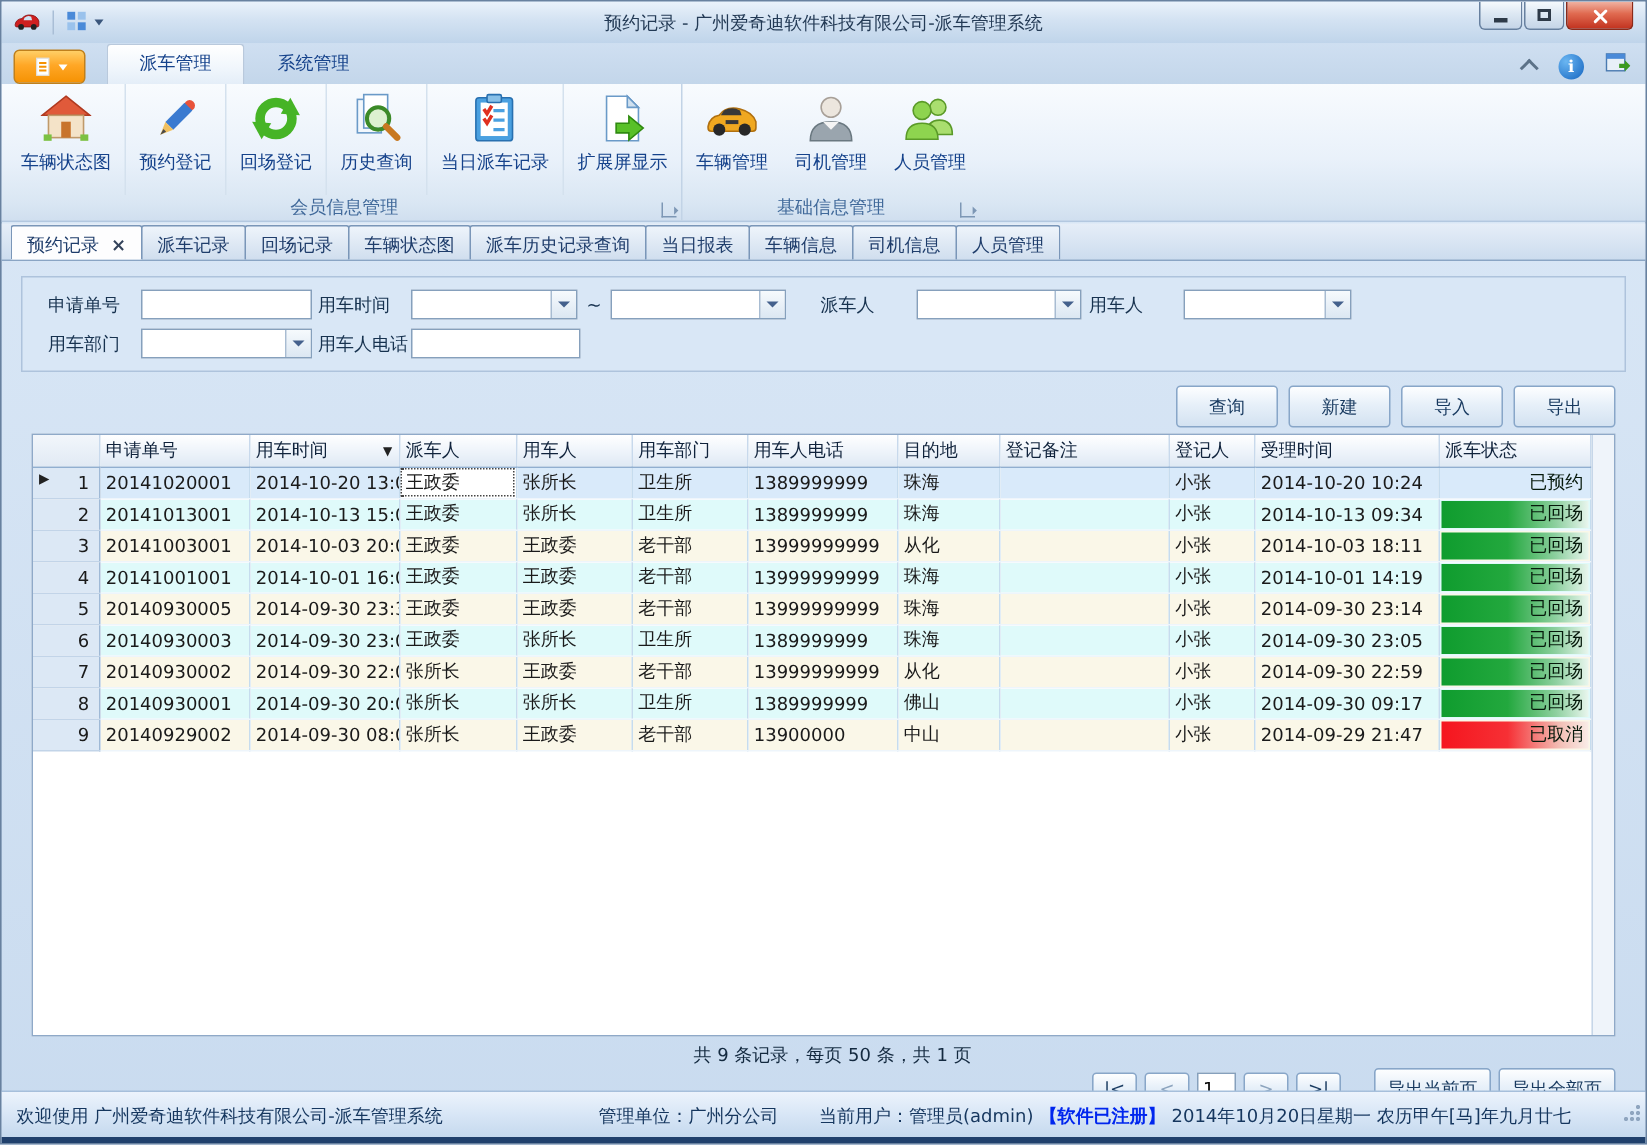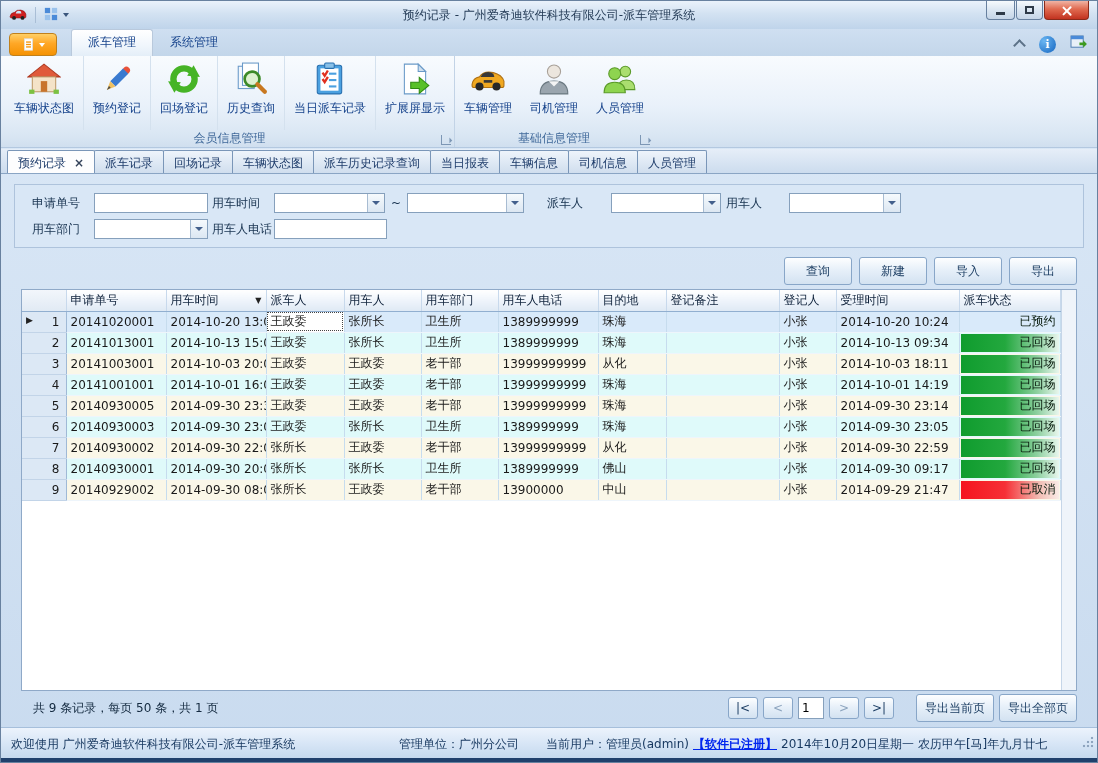--- a/index.html
+++ b/index.html
@@ -22,21 +22,21 @@
   .glyph-min{width:9px;height:3px;background:#2e3a48;margin-top:7px;}
   .glyph-max{width:9px;height:8px;border:2px solid #2e3a48;background:transparent;}
   .glyph-x{position:relative;width:11px;height:11px;}
   .glyph-x::before,.glyph-x::after{content:"";position:absolute;left:5px;top:0;width:2.4px;height:12px;background:#fff;border-radius:1px;}
   .glyph-x::before{transform:rotate(45deg);} .glyph-x::after{transform:rotate(-45deg);}
   
   .ribbon-tabs{position:absolute;top:28px;left:0;right:0;height:27px;display:flex;align-items:flex-end;
     background:linear-gradient(#cfdff1,#c3d6ea);}
   .app-btn{width:48px;height:23px;margin:0 14px 0 8px;border:1px solid #c0801c;border-radius:4px;
     background:linear-gradient(#ffcf66,#ffa726 45%,#f59203);display:flex;align-items:center;justify-content:center;gap:4px;}
-  .rtab{padding:4px 16px 5px;color:#15428b;border:1px solid transparent;border-bottom:none;}
+  .rtab{padding:4px 21px 5px;color:#15428b;border:1px solid transparent;border-bottom:none;}
   .rtab.active{background:linear-gradient(#ffffff,#f0f6fc 60%,#e4eef8);border-color:#b9c9dc;border-radius:3px 3px 0 0;color:#15428b;}
   .rib-right{position:absolute;right:10px;top:6px;display:flex;align-items:center;gap:14px;}
   .chev{width:10px;height:6px;position:relative;}
   .chev::before{content:"";position:absolute;left:0;top:0;width:7px;height:7px;border-left:2px solid #5c7288;border-top:2px solid #5c7288;transform:rotate(45deg);}
   
   .ribbon-body{position:absolute;top:55px;left:0;right:0;height:92px;
     background:linear-gradient(#f8fbfe,#e9f1fa 55%,#d9e6f3 88%,#d0dfEF);border-bottom:1px solid #b3c8e0;display:flex;padding-left:4px;}
   .rib-group{display:flex;flex-direction:column;height:100%;}
   .rib-group + .rib-group{border-left:1px solid #c2d3e6;}
   .rib-btns{display:flex;flex:1;align-items:stretch;}
@@ -86,33 +86,33 @@
   tr.r-cream td{background:#faf7e8;}
   tr.r-current td{background:#d9eafa;}
   tr.r-cyan td.ind, tr.r-cream td.ind, tr.r-current td.ind{background:#dce8f5;}
   td.cell-focus{background:#fff !important;outline:1px dotted #444;outline-offset:-2px;}
   td.stcell{padding:0;}
   .stbar{height:18px;margin:1px;display:flex;align-items:center;justify-content:flex-end;padding-right:3px;color:#05180a;}
   .st-returned{background:linear-gradient(90deg,#0f9c2e 0%,#23a83e 45%,#8ed0a0 78%,#e9f6ee 100%);}
   .st-cancelled{background:linear-gradient(90deg,#f5151e 0%,#f63035 45%,#f2bdb4 80%,#f9ece7 100%);}
   .st-reserved{background:transparent;}
   
-  .pager{position:absolute;left:20px;right:20px;top:694px;height:26px;display:flex;align-items:center;}
+  .pager{position:absolute;left:20px;right:20px;top:694px;height:26px;display:flex;align-items:center;flex-direction:column;}
   .pager .summary{margin-left:12px;color:#13293f;}
   .pager .right{margin-left:auto;display:flex;align-items:center;gap:5px;}
   .pbtn{min-width:30px;height:22px;padding:0 4px;}
   .pbtn.disabled{color:#8ba3bd;}
   .page-box{width:26px;height:22px;text-align:left;padding:2px 4px;}
   .pager .gap{width:12px;}
   
   .statusbar{position:absolute;left:0;right:0;bottom:4px;height:31px;border-top:1px solid #a6bfdb;
     background:linear-gradient(#ecf3fc,#d8e6f6 50%,#c5d9ee);}
   .statusbar span{position:absolute;top:8px;color:#15365e;white-space:nowrap;}
   .sb-welcome{left:10px;} .sb-org{left:398px;} .sb-user{left:545px;}
-  .sb-license{left:692px;color:#0026ee !important;text-decoration:underline;font-weight:bold;}
+  .sb-license{left:692px;color:#0026ee !important;font-weight:bold;}
   .sb-date{left:780px;text-align:center;}
   .grip{position:absolute;right:3px;bottom:3px;width:12px;height:12px;
     background:radial-gradient(circle at 2px 10px,#8fa5bf 1.2px,transparent 1.6px),
                radial-gradient(circle at 6px 6px,#8fa5bf 1.2px,transparent 1.6px),
                radial-gradient(circle at 10px 2px,#8fa5bf 1.2px,transparent 1.6px),
                radial-gradient(circle at 6px 10px,#8fa5bf 1.2px,transparent 1.6px),
                radial-gradient(circle at 10px 6px,#8fa5bf 1.2px,transparent 1.6px),
                radial-gradient(circle at 10px 10px,#8fa5bf 1.2px,transparent 1.6px);}
   .bottom-strip{position:absolute;left:0;right:0;bottom:0;height:4px;background:#20406c;}
   .info-circle{width:17px;height:17px;border-radius:50%;background:radial-gradient(circle at 5px 5px,#6ab6f2,#1565c0);

